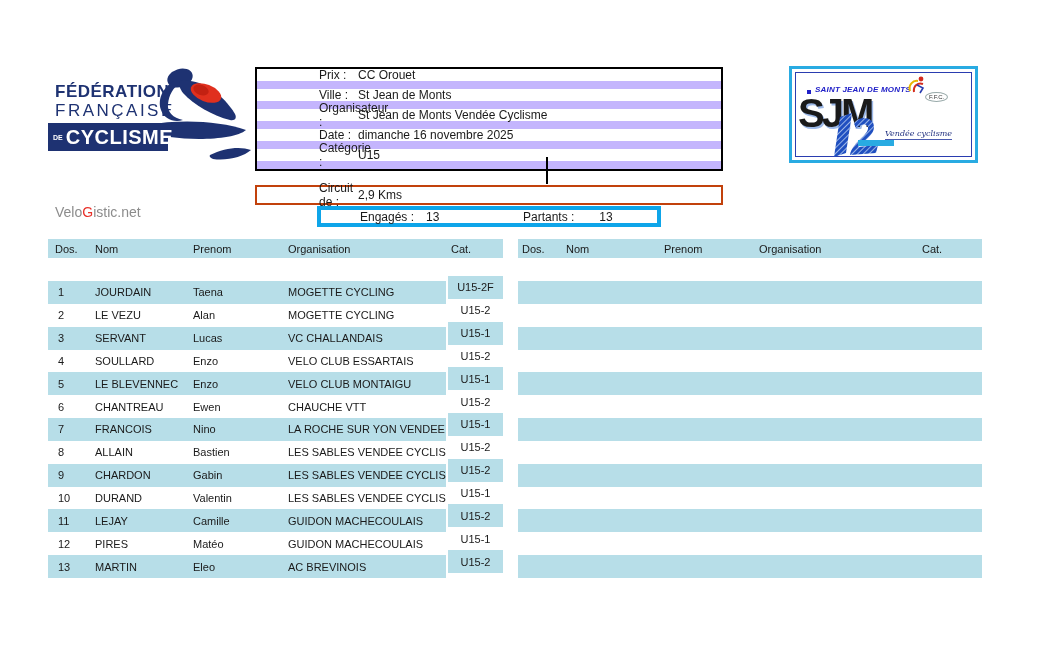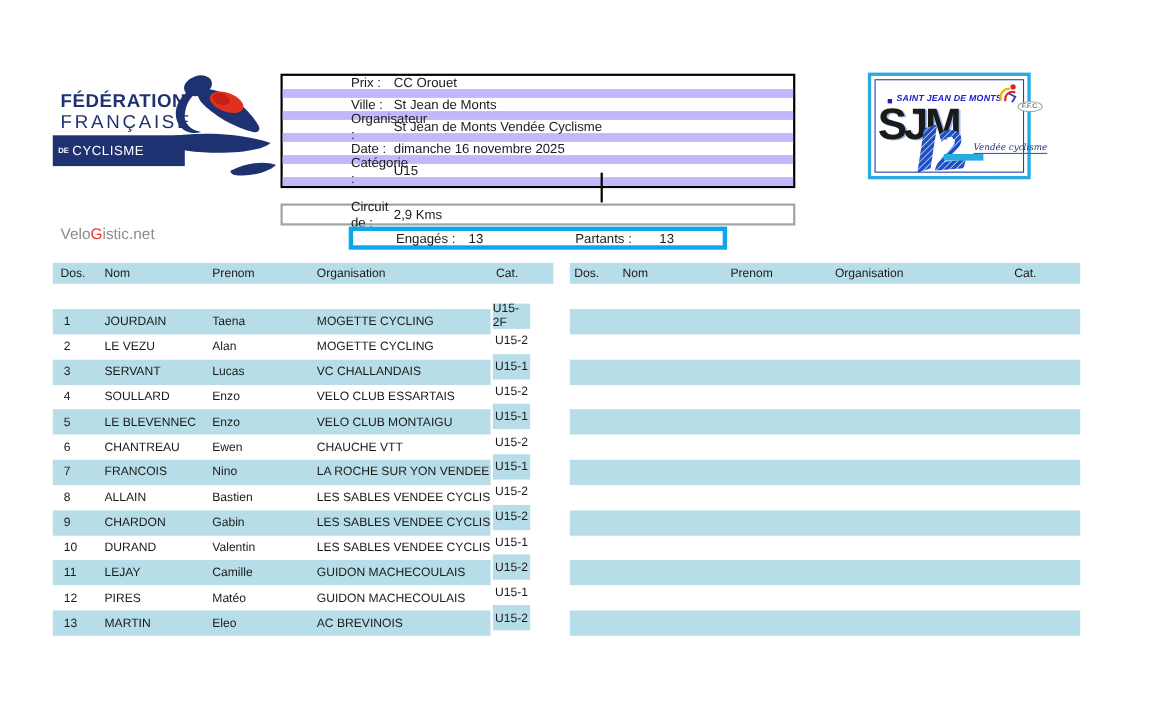--- a/index.html
+++ b/index.html
@@ -12,42 +12,42 @@
 
   
   .ffc{ position:absolute; left:45px; top:62px; width:210px; height:112px; }
   .ffc-l1{ position:absolute; left:10px; top:20px; font-size:17px; font-weight:bold;
            color:var(--navy); letter-spacing:.5px; }
   .ffc-l2{ position:absolute; left:10px; top:39px; font-size:17px; font-weight:normal;
            color:var(--navy); letter-spacing:2.5px; }
   .ffc-banner{ position:absolute; left:3px; top:61px; width:120px; height:28px;
            background:var(--navy); display:flex; align-items:center; }
   .ffc-de{ font-size:7px; color:#fff; font-weight:bold; margin:0 3px 0 5px; line-height:1; }
-  .ffc-cyc{ font-size:12px; color:#fff; font-weight:normal; letter-spacing:.5px; }
+  .ffc-cyc{ font-size:20px; color:#fff; font-weight:bold; letter-spacing:.5px; }
   .ffc-art{ position:absolute; left:95px; top:0; }
 
   
   .form-main{ position:absolute; left:255px; top:67px; width:468px; border:2px solid #000; background:#fff; }
   .form-row{ height:20px; border-bottom:8px solid #c4b5fd; display:flex; align-items:center; font-size:12px; }
   .form-row:last-child{ border-bottom:none; }
   .f-label{ width:100px; padding-left:62px; flex:none; }
   .f-value{ padding-left:1px; white-space:nowrap; }
   .catline{ position:absolute; left:289px; top:88px; width:2px; height:27px; background:#000; }
 
   .form-circuit{ position:absolute; left:255px; top:185px; width:468px; height:20px;
-    border:2px solid #a3a3a3; display:flex; align-items:center; font-size:12px; background:#fff; }
+    border:2px solid #c2410c; display:flex; align-items:center; font-size:12px; background:#fff; }
   .form-counts{ position:absolute; left:317px; top:206px; width:344px; height:21px;
     border:4px solid #0ea5e9; display:flex; align-items:center; font-size:12px; background:#fff; }
   .cnt-lab1{ width:93px; text-align:right; flex:none; }
   .cnt-val1{ margin-left:12px; width:24px; flex:none; }
   .cnt-lab2{ margin-left:73px; flex:none;text-align:center; }
   .cnt-val2{ margin-left:25px; flex:none; }
 
   
-  .sjm{ position:absolute; left:789px; top:66px; width:148px; height:97px;
+  .sjm{ position:absolute; left:789px; top:66px; width:189px; height:97px;
         border:3px solid var(--cyan); background:#fff; }
   .sjm-inner{ position:absolute; inset:3px; border:1px solid #2a3db0; }
   .sjm-sq{ position:absolute; left:15px; top:21px; width:4px; height:4px; background:#2020c8; }
   .sjm-title{ position:absolute; left:23px; top:16px; font-size:8px; font-weight:bold;
         font-style:italic; color:#2020c8; letter-spacing:.2px; white-space:nowrap; }
   .sjm-ffc{ position:absolute; left:133px; top:23px; font-size:6px; color:#333;
         border:1px solid #9aa; border-radius:50%; padding:1px 3px; background:#fff; }
   .sjm-mono{ position:absolute; left:6px; top:24px; font-size:40px; font-weight:bold;
         color:var(--sjm-blue); letter-spacing:-3px; line-height:1;
         text-shadow:1.5px 1.5px 0 #9db9e8; }
@@ -72,21 +72,21 @@
   .h-pre{ width:95px; flex:none; }
   .h-org{ width:159px; flex:none; }
   .h-cat{ flex:none; padding-left:4px; }
   .thead-right .h-dos{ padding-left:4px; width:48px; }
 
   .lrows{ position:absolute; left:48px; top:281px; width:455px; }
   .lrow{ position:relative; height:22.85px; font-size:11px; }
   .lrow .main{ position:absolute; left:0; top:0; width:398px; height:100%;
                display:flex; align-items:center; }
   .lrow.blue .main{ background:var(--stripe); }
-  .lrow .catcell{ position:absolute; left:400px; top:-5px; width:34px; height:100%;
+  .lrow .catcell{ position:absolute; left:400px; top:-5px; width:55px; height:100%;
                display:flex; align-items:center; justify-content:center; }
   .lrow.blue .catcell{ background:var(--stripe); }
   .c-dos{ width:47px; padding-left:10px; flex:none; }
   .c-nom{ width:98px; flex:none; overflow:hidden; white-space:nowrap; }
   .c-pre{ width:95px; flex:none; overflow:hidden; white-space:nowrap; }
   .c-org{ width:158px; flex:none; overflow:hidden; white-space:nowrap; }
 
   .rrows{ position:absolute; left:518px; top:281px; width:464px; }
   .rrow{ height:22.85px; }
   .rrow.blue{ background:var(--stripe); }

